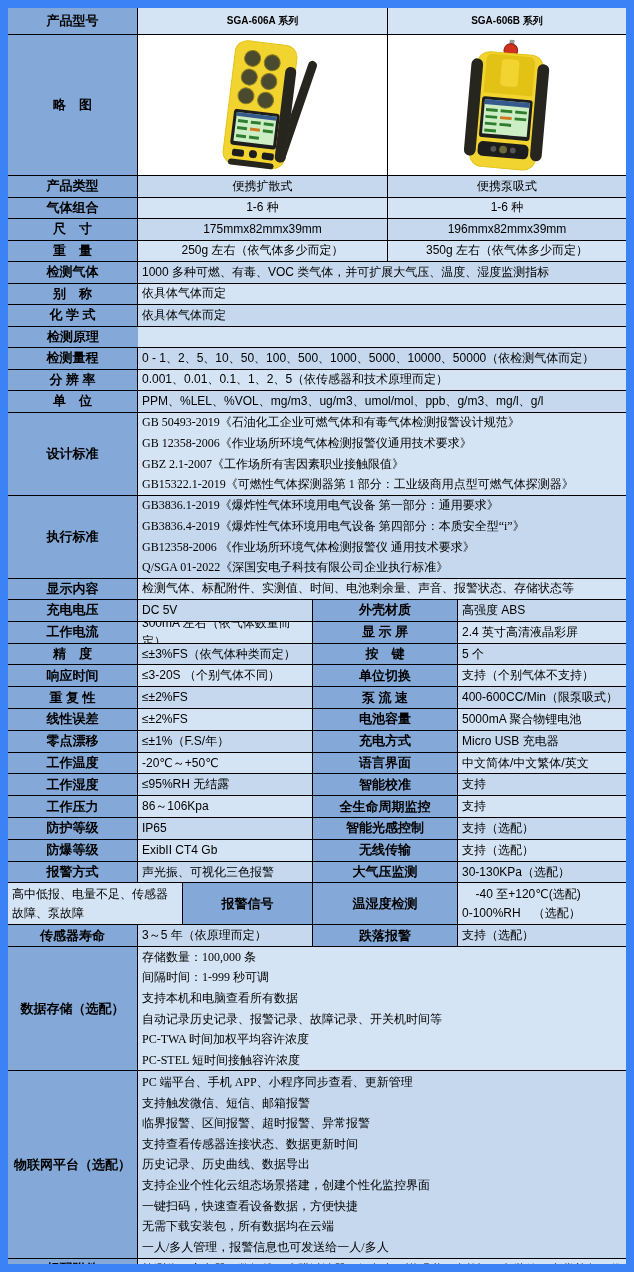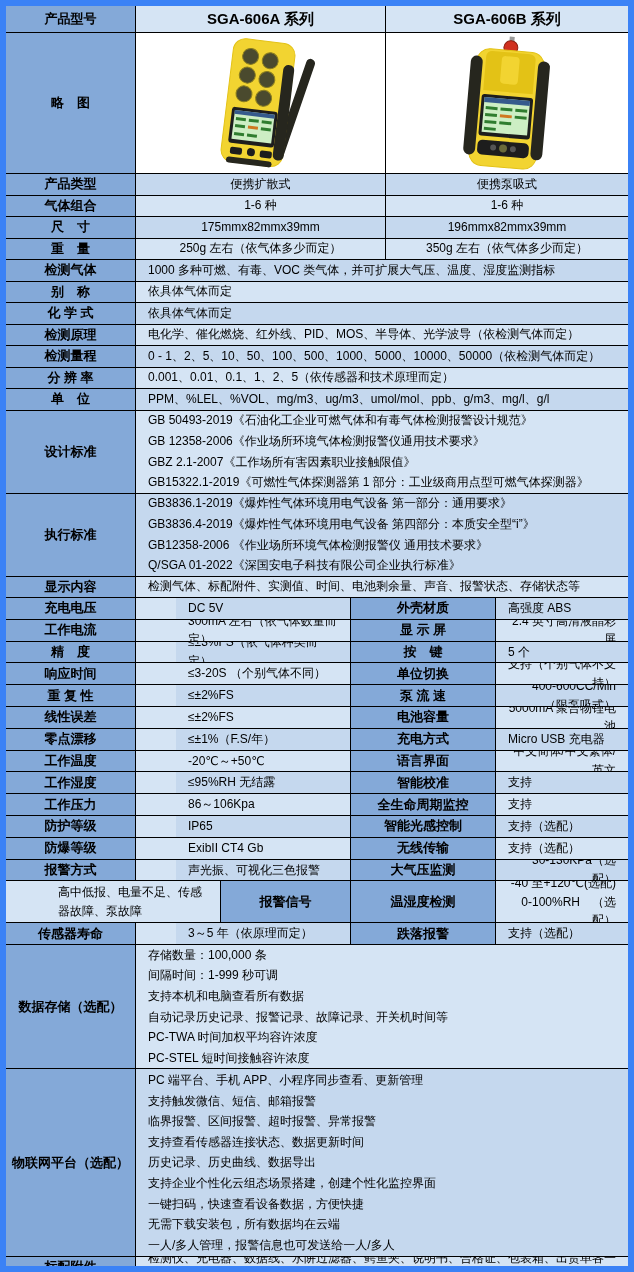--- a/index.html
+++ b/index.html
@@ -1,46 +1,46 @@
 <!DOCTYPE html>
 <html style="--labelBg: #84a9d8; --rowL: #d5e4f4; --rowD: #c5d8ee;"><head>
 <meta charset="utf-8">
 <style>
   html,body{margin:0;padding:0;background:#ffffff;}
   .tbl{
     width:634px;height:1272px;box-sizing:border-box;
-    border:6px solid #3b82f6;
+    border:8px solid #3b82f6;
     font-family:"Liberation Sans","DejaVu Sans",sans-serif;
     color:#000;overflow:hidden;background:#d5e4f4;
   }
   .r{display:flex;border-bottom:1px solid #000;}
   .rh1{height:26px}.rimg{height:140px}.rs{height:20.5px}
   .rstd{height:82px}.rp{height:20.8px}.ralm{height:41px}
   .rb1{height:123px}.rb2{height:187px}.rft{height:20px;border-bottom:none}
   .c{border-right:1px solid #000;box-sizing:border-box;display:flex;
      align-items:center;overflow:hidden;}
   .c:last-child{border-right:none;text-align:right;}
   .lab{justify-content:center;background:var(--labelBg);font-weight:bold;
        font-size:13px;text-align:center;}
-  .val{padding:0 12px;font-size:12px;white-space:pre-line;line-height:1.55;}
+  .val{padding:0 4px;font-size:12px;white-space:pre-line;line-height:1.55;}
   .ctr{justify-content:center;padding:0 12px;}
-  .col{flex-direction:column;justify-content:center;align-items:flex-start;}
+  .col{flex-direction:column;justify-content:center;align-items:flex-start;font-family:Liberation Serif, serif;}
   .labcol{flex-direction:row;justify-content:center;align-items:center;}
   .line{line-height:20.6px;white-space:nowrap;}
   .bgl{background:var(--rowL);} .bgd{background:var(--rowD);}
   .imgc{background:#fff;justify-content:center;}
   
   .w-lab{width:130px;flex:0 0 130px;}
   .w-a{width:250px;flex:0 0 250px;}
   .w-b{flex:1;}
   .w-full{flex:1;}
-  .w-v1{width:175px;flex:0 0 175px;margin-left:40px;}
+  .w-v1{width:175px;flex:0 0 175px;}
   .w-l2{width:145px;flex:0 0 145px;}
   .w-v2{flex:1;}
-  .hdr{font-weight:bold;font-size:15px;justify-content:center;}
+  .hdr{font-weight:bold;font-size:10px;justify-content:center;}
 </style>
 </head>
 <body>
 
 <div class="tbl" id="spec-table">
     <div class="r rh1">
       <div class="c lab w-lab">产品型号</div>
       <div class="c hdr bgl w-a">SGA-606A 系列</div>
       <div class="c hdr bgl w-b">SGA-606B 系列</div>
     </div>
@@ -141,21 +141,20 @@
     <div class="r rs">
       <div class="c lab w-lab">别　称</div>
       <div class="c val bgl w-full">依具体气体而定</div>
     </div>
     <div class="r rs">
       <div class="c lab w-lab">化 学 式</div>
       <div class="c val bgd w-full">依具体气体而定</div>
     </div>
     <div class="r rs">
       <div class="c lab w-lab">检测原理</div>
-      <div class="c val bgl w-full">电化学、催化燃烧、红外线、PID、MOS、半导体、光学波导（依检测气体而定）</div>
     </div>
     <div class="r rs">
       <div class="c lab w-lab">检测量程</div>
       <div class="c val bgd w-full">0 - 1、2、5、10、50、100、500、1000、5000、10000、50000（依检测气体而定）</div>
     </div>
     <div class="r rs">
       <div class="c lab w-lab">分 辨 率</div>
       <div class="c val bgl w-full">0.001、0.01、0.1、1、2、5（依传感器和技术原理而定）</div>
     </div>
     <div class="r rs">

